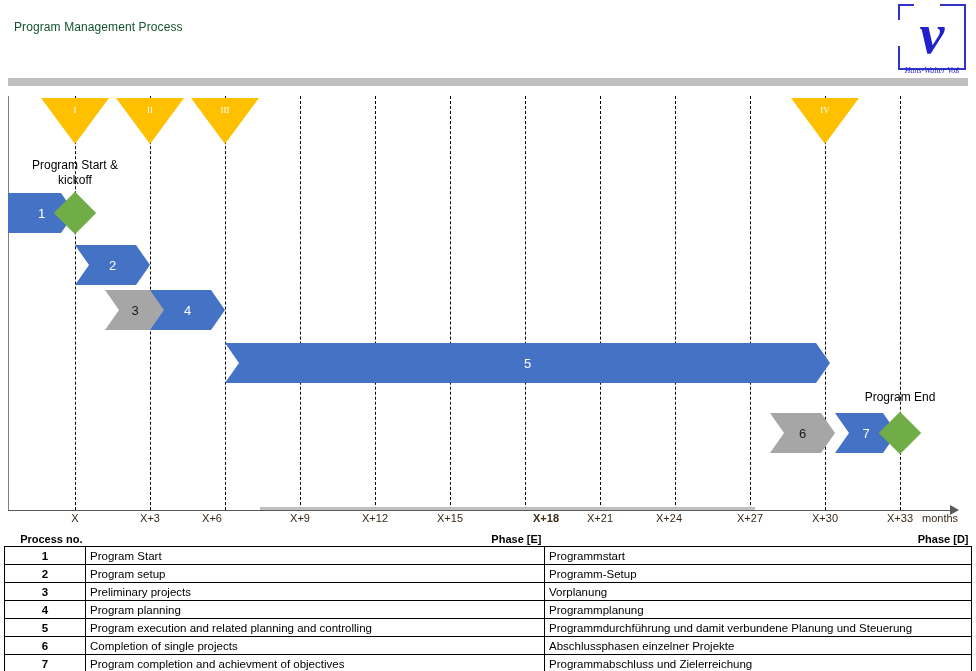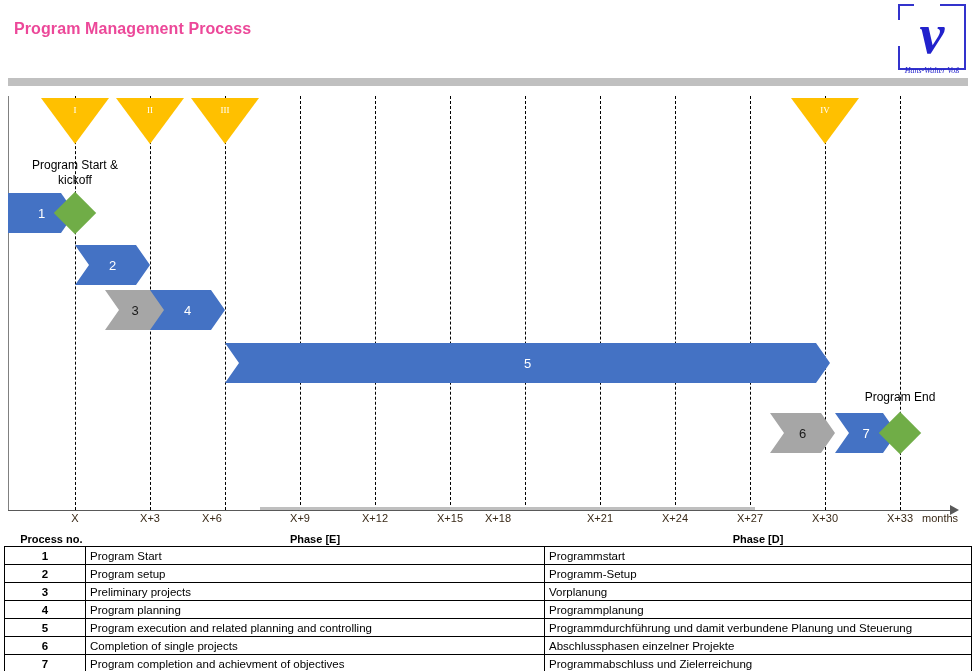--- a/index.html
+++ b/index.html
@@ -10,23 +10,23 @@
     width: 976px; height: 671px;
     position: relative;
     font-family: "Liberation Sans", sans-serif;
     overflow: hidden;
   }
 
   
   #page-title {
     position: absolute;
     left: 14px; top: 20px;
-    font-size: 16px;
-    font-weight: bold;
-    color: #ec4899;
+    font-size: 12px;
+    font-weight: normal;
+    color: #14532d;
     letter-spacing: 0.1px;
   }
   #logo-box {
     position: absolute;
     right: 6px; top: 2px;
     width: 76px; height: 80px;
   }
   #logo-frame {
     position: absolute;
     left: 4px; top: 2px;
@@ -197,21 +197,21 @@
   
   #legend-table {
     position: absolute;
     left: 4px; top: 532px;
     width: 968px;
     border-collapse: collapse;
     font-size: 11px;
     color: #000000;
   }
   #legend-table th {
-    text-align: center;
+    text-align: right;
     font-weight: bold;
     font-size: 11px;
     padding: 1px 3px;
     border: none;
   }
   #legend-table th.c-no { text-align: right; width: 72px; }
   #legend-table th.c-en { width: 450px; }
   #legend-table td {
     border: 1px solid #000000;
     padding: 1px 4px;
@@ -332,23 +332,23 @@
   <div class="axis-band" style="left:492px;width:263px;"></div>
   <div id="axis-line"></div>
   <div id="axis-arrow"></div>
   <div id="ticks">
       <div class="tick" style="left: 75px;">X</div>
       <div class="tick" style="left: 150px;">X+3</div>
       <div class="tick" style="left: 212px;">X+6</div>
       <div class="tick" style="left: 300px;">X+9</div>
       <div class="tick" style="left: 375px;">X+12</div>
       <div class="tick" style="left: 450px; text-align: center;">X+15</div>
-      <div class="tick" style="left: 498px;">X+18</div>
+      <div class="tick" style="left: 546px; font-weight: bold;">X+18</div>
       <div class="tick" style="left: 600px;">X+21</div>
-      <div class="tick" style="left: 675px;">X+24</div>
+      <div class="tick" style="left: 647px; text-align: right;">X+24</div>
       <div class="tick" style="left: 750px;">X+27</div>
       <div class="tick" style="left: 825px;">X+30</div>
       <div class="tick" style="left: 900px;">X+33</div>
     </div>
   <div id="axis-unit">months</div>
 </div>
 
 <table id="legend-table">
   <thead>
     <tr>

